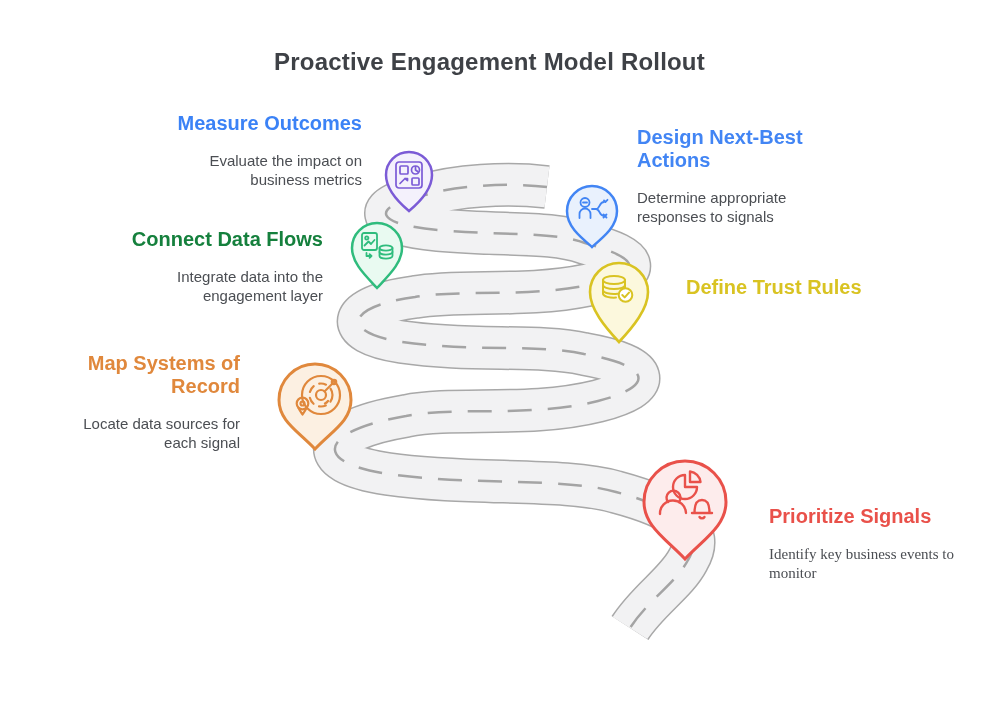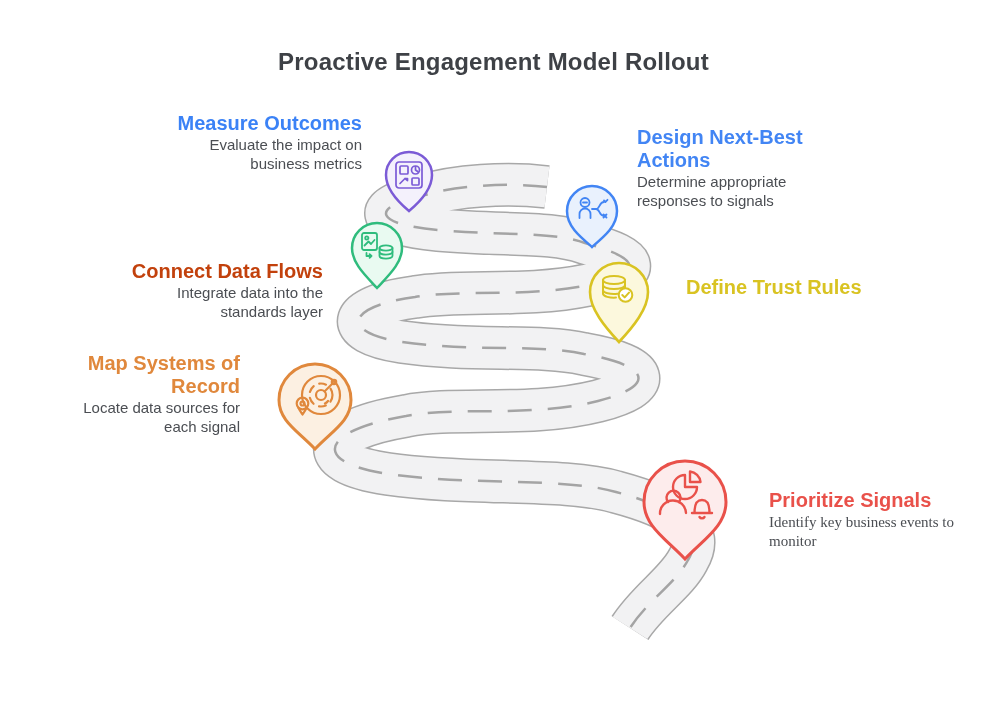--- a/index.html
+++ b/index.html
@@ -1,43 +1,42 @@
 <!DOCTYPE html>
 <html><head>
 <meta charset="utf-8">
 <style>
   html,body{margin:0;padding:0;background:#fff;}
   #stage{
     position:relative;width:979px;height:702px;background:#ffffff;overflow:hidden;
     font-family:"Liberation Sans","DejaVu Sans",sans-serif;
-    padding-left:8px;
   }
   .page-title{
     position:absolute;top:48px;left:0;width:100%;text-align:center;
     font-size:24px;font-weight:700;color:#3e4146;letter-spacing:.2px;
   }
   .step{position:absolute;}
   .step .h{font-size:20px;font-weight:600;line-height:1.15;}
-  .step .d{font-size:15px;color:#4b4e53;line-height:1.25;margin-top:1px;}
+  .step .d{font-size:15px;color:#4b4e53;line-height:1.25;margin-top:17px;}
   .align-r{text-align:right;}
   .align-l{text-align:left;}
   
   #step-measure   {left:100px;top:112px;width:262px;}
   #step-measure .d{width:178px;margin-left:auto;}
   #step-design    {left:637px;top:126px;width:200px;}
   #step-design .h {width:185px;}
   #step-design .d {width:178px;}
   #step-connect   {left:63px;top:228px;width:260px;}
   #step-connect .d{width:182px;margin-left:auto;}
   #step-define    {left:686px;top:276px;width:240px;}
   #step-define .d {width:192px;}
   #step-map       {left:40px;top:352px;width:200px;}
   #step-map .h    {width:168px;margin-left:auto;}
   #step-map .d    {width:190px;margin-left:auto;}
-  #step-prior     {left:769px;top:489px;width:230px;}
+  #step-prior     {left:769px;top:505px;width:230px;}
   #step-prior .d  {width:202px;font-family:Liberation Serif, serif;}
   svg{position:absolute;top:0;left:0;}
 </style>
 </head>
 <body>
 
 <div id="stage">
 
   <div class="page-title">Proactive Engagement Model Rollout</div>
 
@@ -132,22 +131,22 @@
     <div class="h" style="color: #3b82f6;">Measure Outcomes</div>
     <div class="d">Evaluate the impact on business metrics</div>
   </div>
 
   <div class="step align-l" id="step-design">
     <div class="h" style="color: rgb(66, 133, 244);">Design Next-Best Actions</div>
     <div class="d">Determine appropriate responses to signals</div>
   </div>
 
   <div class="step align-r" id="step-connect">
-    <div class="h" style="color: #c2410c; margin-top: 32px;">Connect Data Flows</div>
-    <div class="d">Integrate data into the standards layer</div>
+    <div class="h" style="color: #15803d;">Connect Data Flows</div>
+    <div class="d">Integrate data into the engagement layer</div>
   </div>
 
   <div class="step align-l" id="step-define">
     <div class="h" style="color: rgb(217, 195, 34);">Define Trust Rules</div>
   </div>
 
   <div class="step align-r" id="step-map">
     <div class="h" style="color: rgb(224, 136, 60);">Map Systems of Record</div>
     <div class="d">Locate data sources for each signal</div>
   </div>

